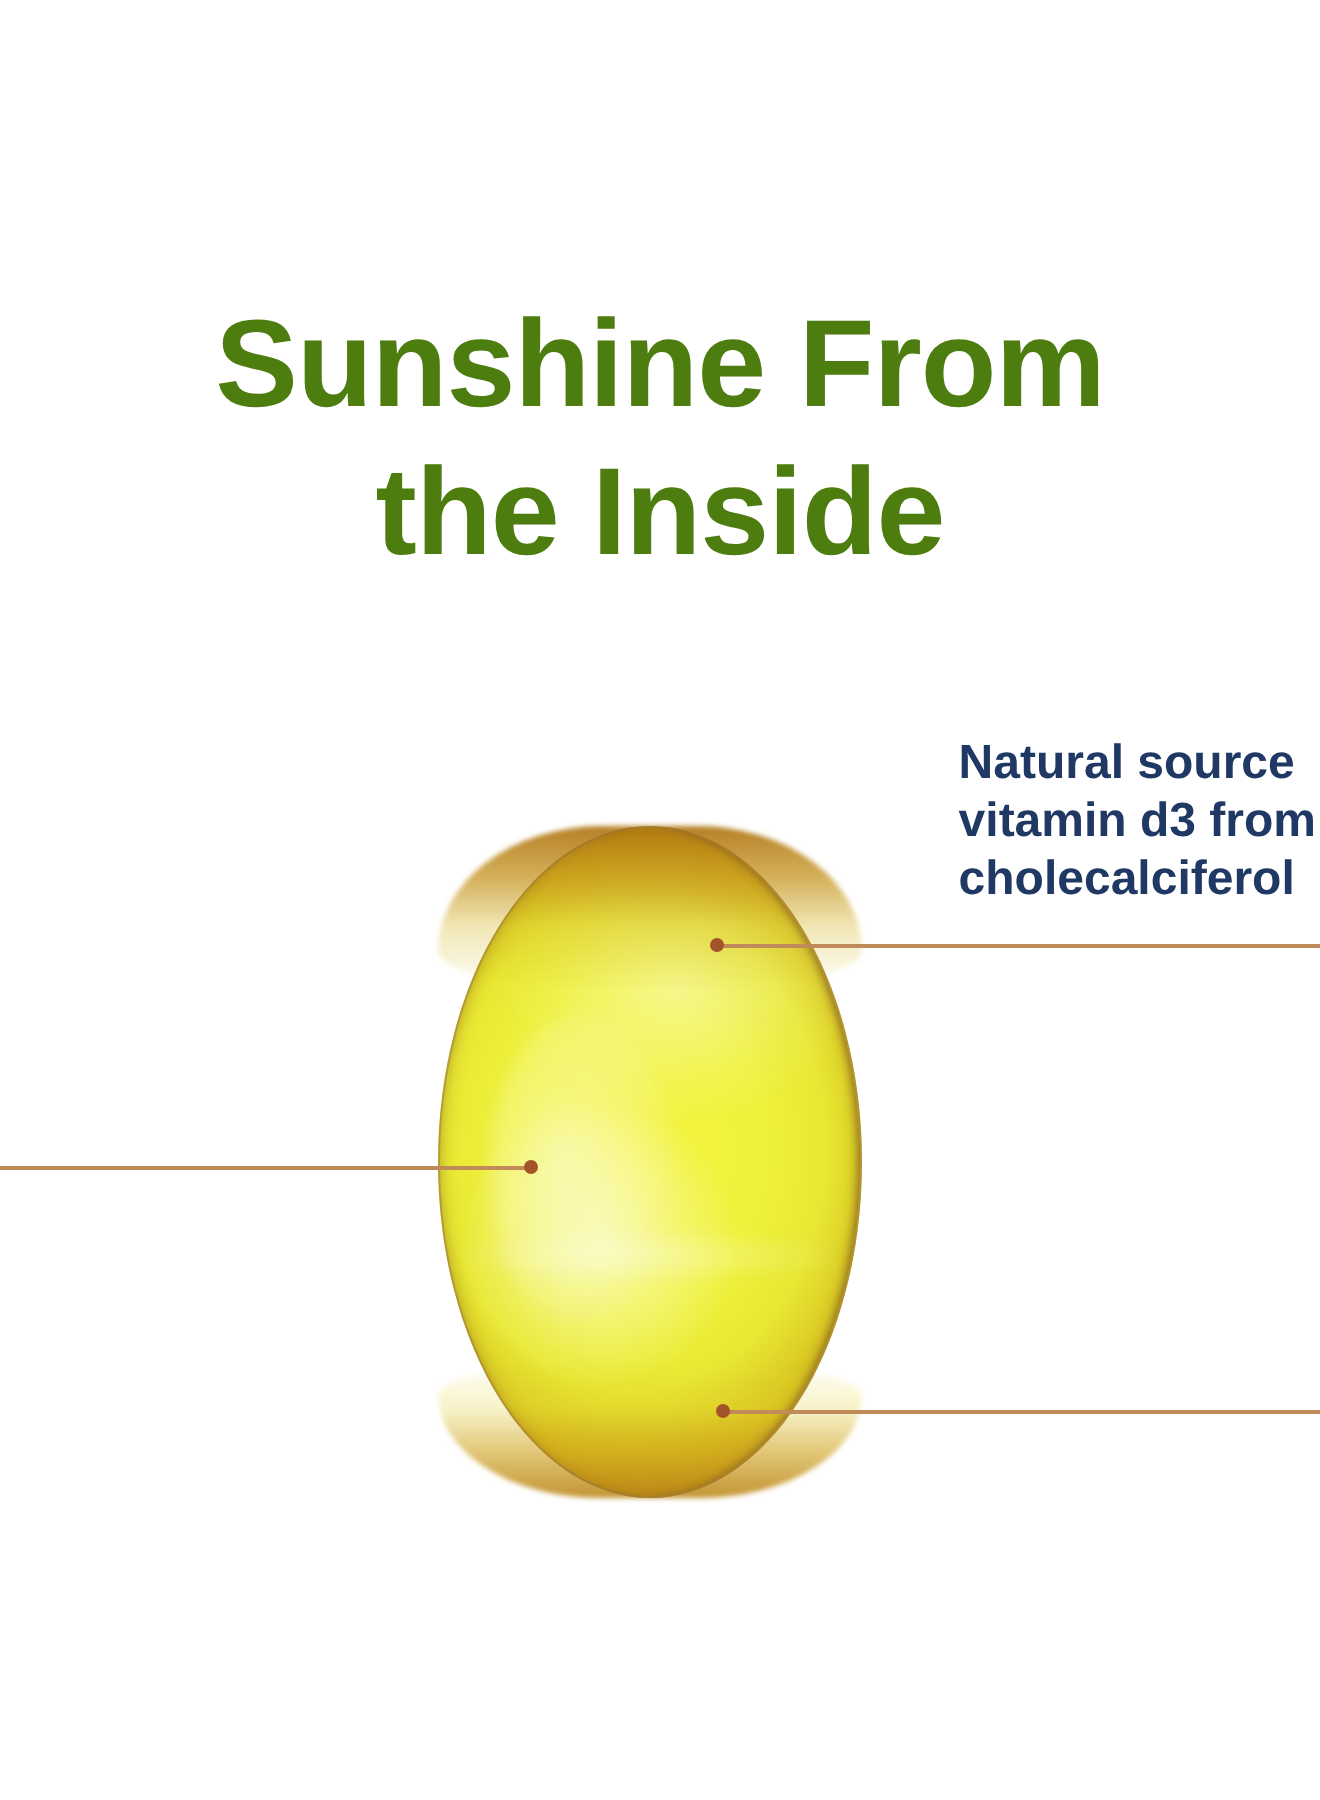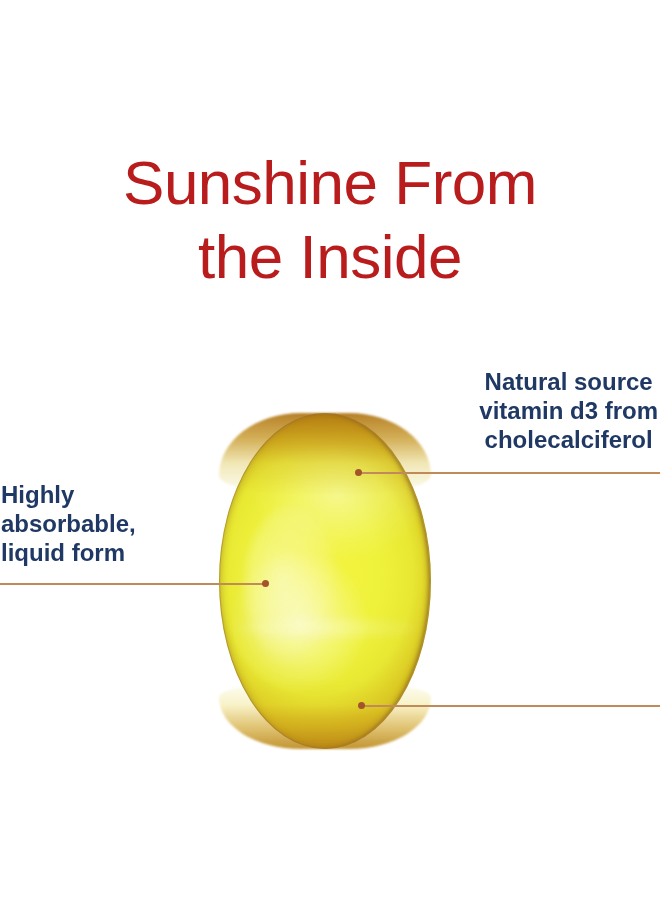--- a/index.html
+++ b/index.html
@@ -19,40 +19,40 @@
   }
 
   
   .headline {
     position: absolute;
     left: 0;
     top: 146px;
     width: 660px;
     text-align: center;
     font-size: 62px;
-    font-weight: 400;
+    font-weight: 700;
     line-height: 74px;
     letter-spacing: -0.5px;
-    color: #b91c1c;
+    color: #4d7c0f;
     white-space: pre-line;
   }
 
   
   .callout {
     position: absolute;
     font-size: 24px;
     font-weight: 700;
     line-height: 29px;
     color: #1f3864;
     white-space: pre-line;
   }
   .callout-tr {
     right: 2px;
     top: 367px;
-    text-align: center;
+    text-align: left;
   }
   .callout-l {
     left: 1px;
     top: 480px;
     text-align: left;
   }
   .callout-br {
     right: 2px;
     top: 596px;
     text-align: right;
@@ -202,18 +202,15 @@
   <div class="leader leader-l"></div>
   <div class="leader-dot dot-l"></div>
 
   <div class="leader leader-br"></div>
   <div class="leader-dot dot-br"></div>
 
   <div class="callout callout-tr">Natural source
 vitamin d3 from
 cholecalciferol</div>
 
-  <div class="callout callout-l">Highly
-absorbable,
-liquid form</div>
 
 
 </div>
 
 </body></html>

